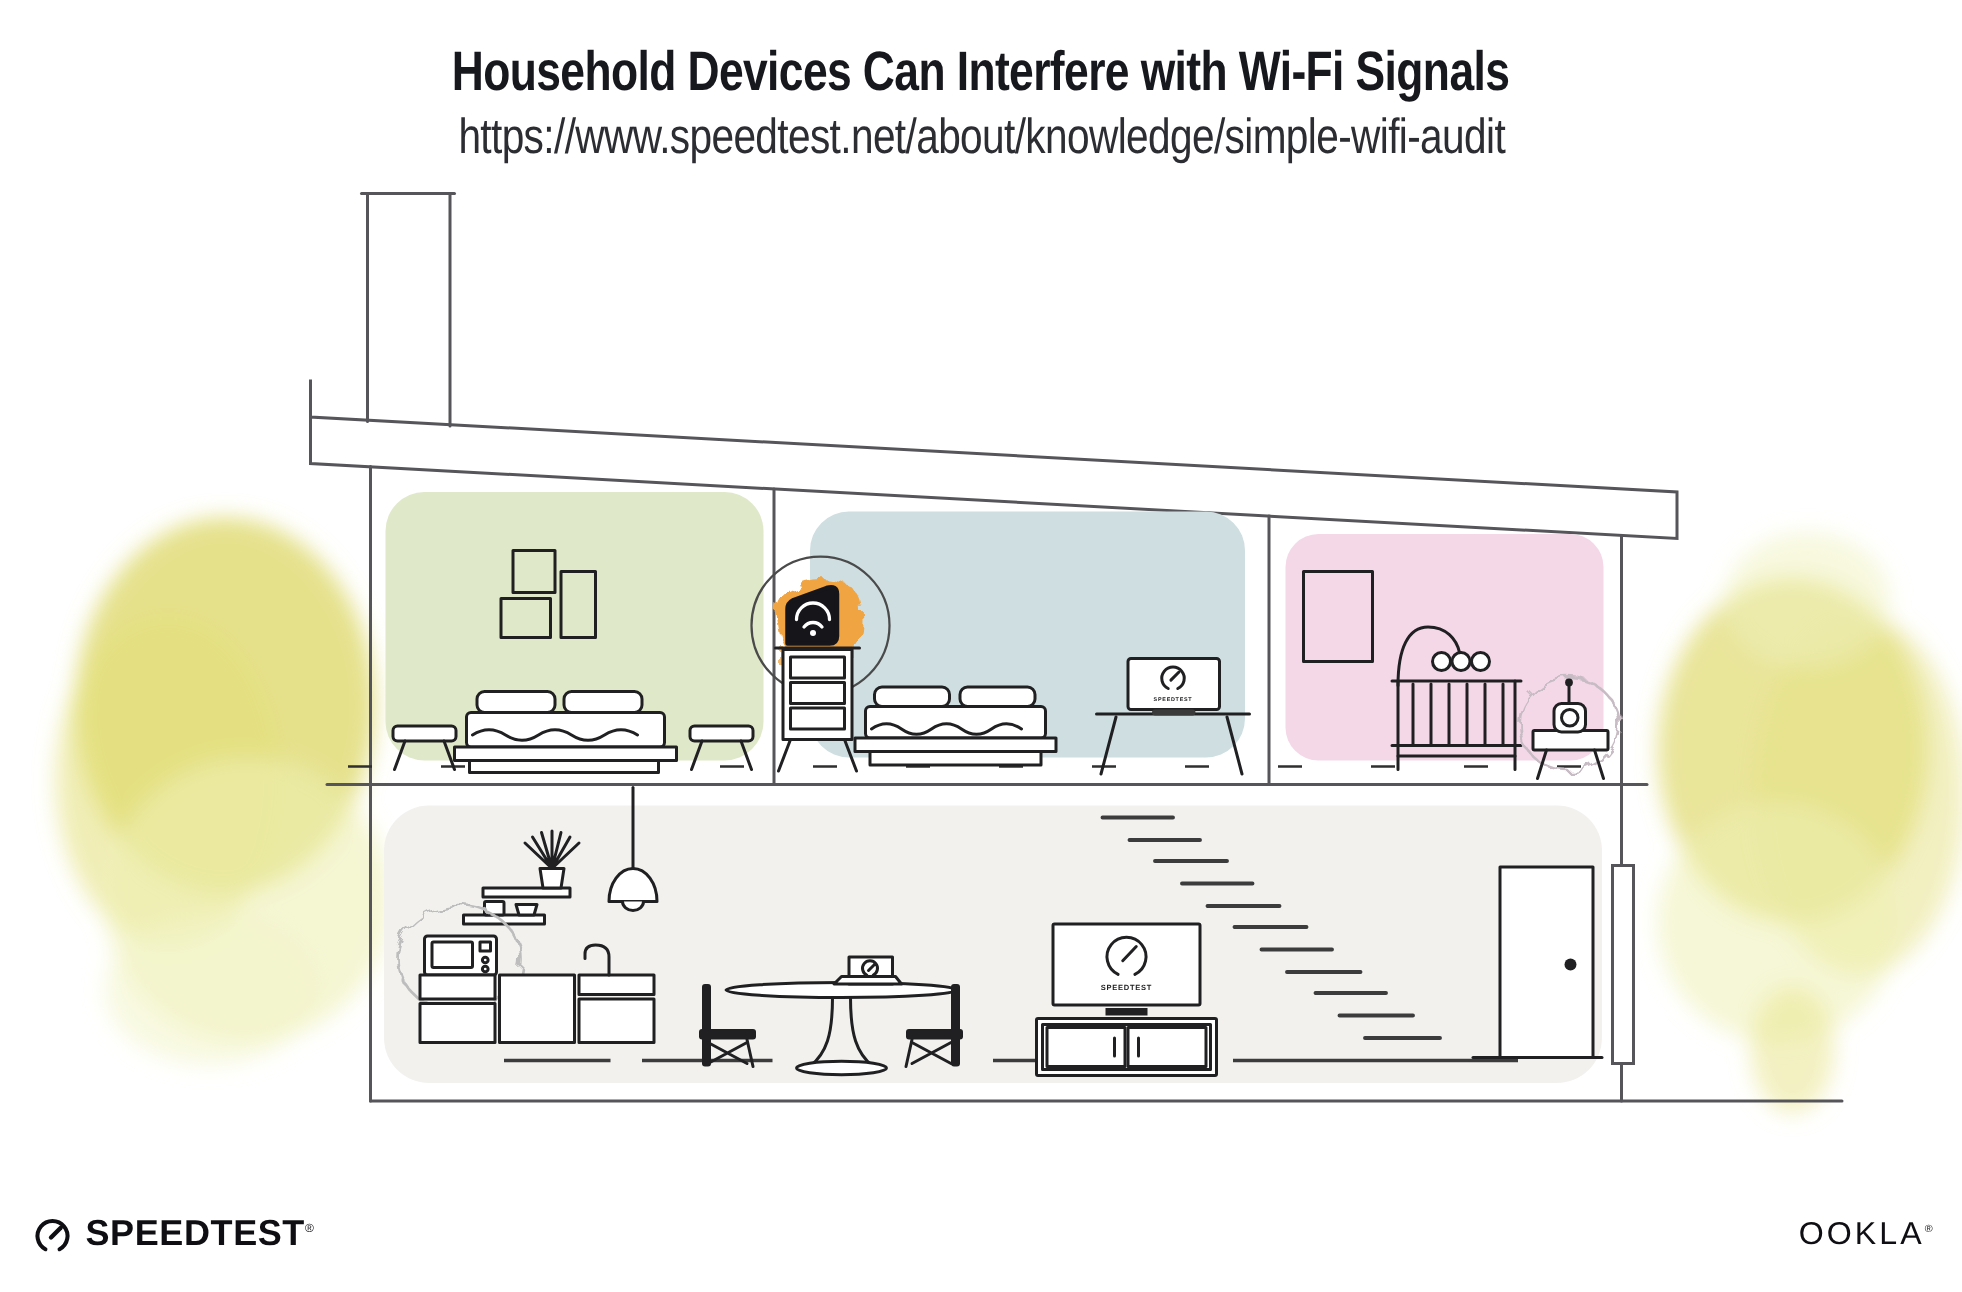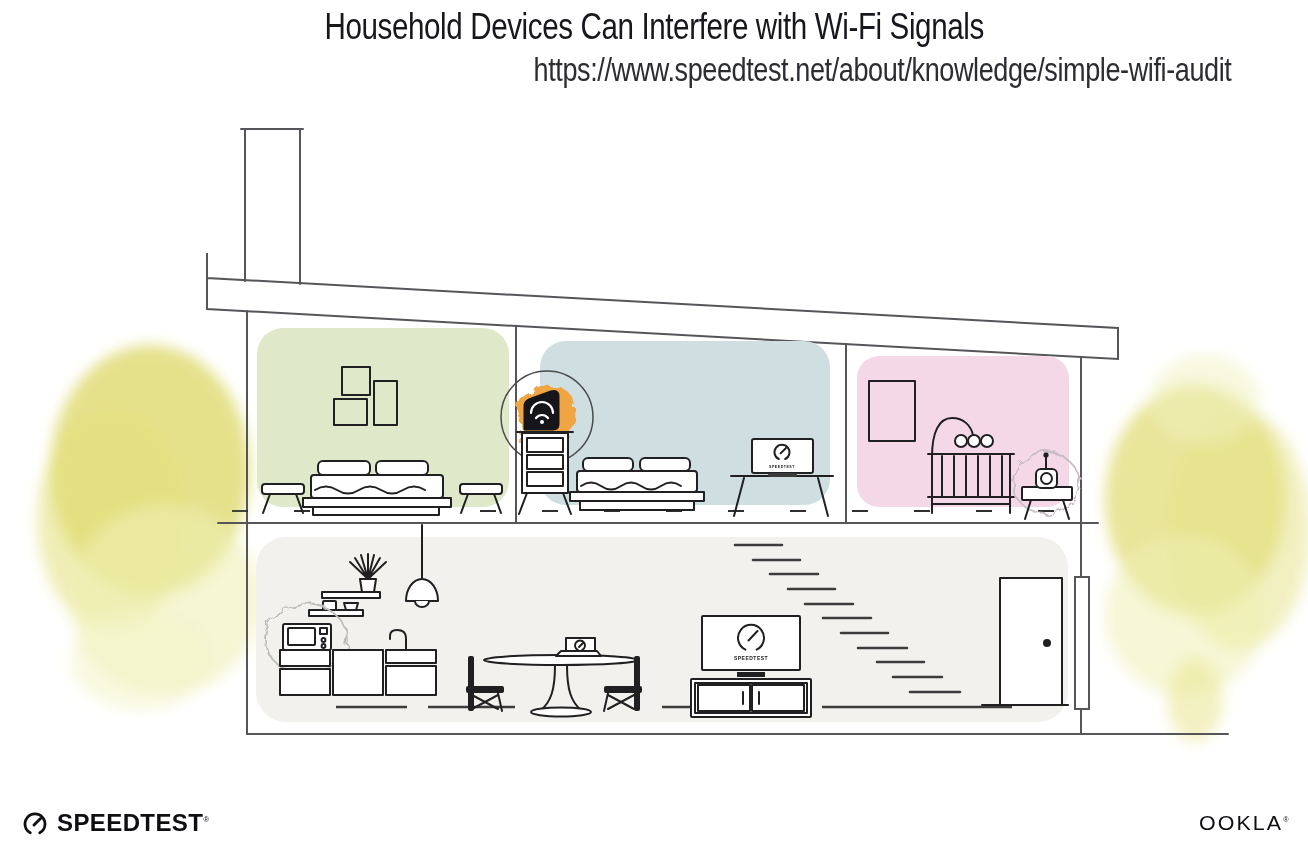--- a/index.html
+++ b/index.html
@@ -1,23 +1,23 @@
 <!DOCTYPE html>
 <html style="--title: #17171e; --url-text: #2c2c33; --line: #56565a; --ink: #202023; --room-green: #dfe8c9; --room-blue: #cfdee1; --room-pink: #f4d8e8; --room-gray: #f2f1ee; --accent-orange: #f0a443; --tree-yellow: #dfda6e; --tree-light: #eff0b4; --logo-ink: #0e0e13;"><head>
 <meta charset="utf-8">
 <style>
   html,body{margin:0;padding:0;background:#fff;}
   .page{position:relative;width:1308px;height:861px;background:#fff;overflow:hidden;
         font-family:"Liberation Sans",sans-serif;}
   
   .header{position:absolute;top:7px;left:0;width:100%;text-align:center;z-index:3;}
-  .title{font-size:37px;font-weight:400;color:var(--title);line-height:1.1;}
+  .title{font-size:37px;font-weight:700;color:var(--title);line-height:1.1;margin-top:21px;}
   .title .condense{display:inline-block;transform:scaleX(.80);transform-origin:center;
                    letter-spacing:-0.5px;white-space:nowrap;}
-  .url{font-size:33px;font-weight:400;color:var(--url-text);margin-top:3px;text-align:right;}
+  .url{font-size:33px;font-weight:400;color:var(--url-text);margin-top:3px;}
   .url .condense{display:inline-block;transform:scaleX(.82);transform-origin:center;
                  letter-spacing:-0.5px;white-space:nowrap;}
   
   .footer-left{position:absolute;left:22px;bottom:24px;display:flex;align-items:center;
                gap:8px;color:var(--logo-ink);z-index:3;}
   .st-word{font-size:24px;font-weight:700;letter-spacing:.4px;text-align:right;}
   .st-word sup{font-size:8px;font-weight:400;vertical-align:super;}
   .footer-right{position:absolute;right:20px;bottom:26px;color:var(--logo-ink);z-index:3;}
   .ookla-word{font-size:21px;font-weight:400;letter-spacing:2px;display:inline-block;
               transform:scaleX(1.02);}

